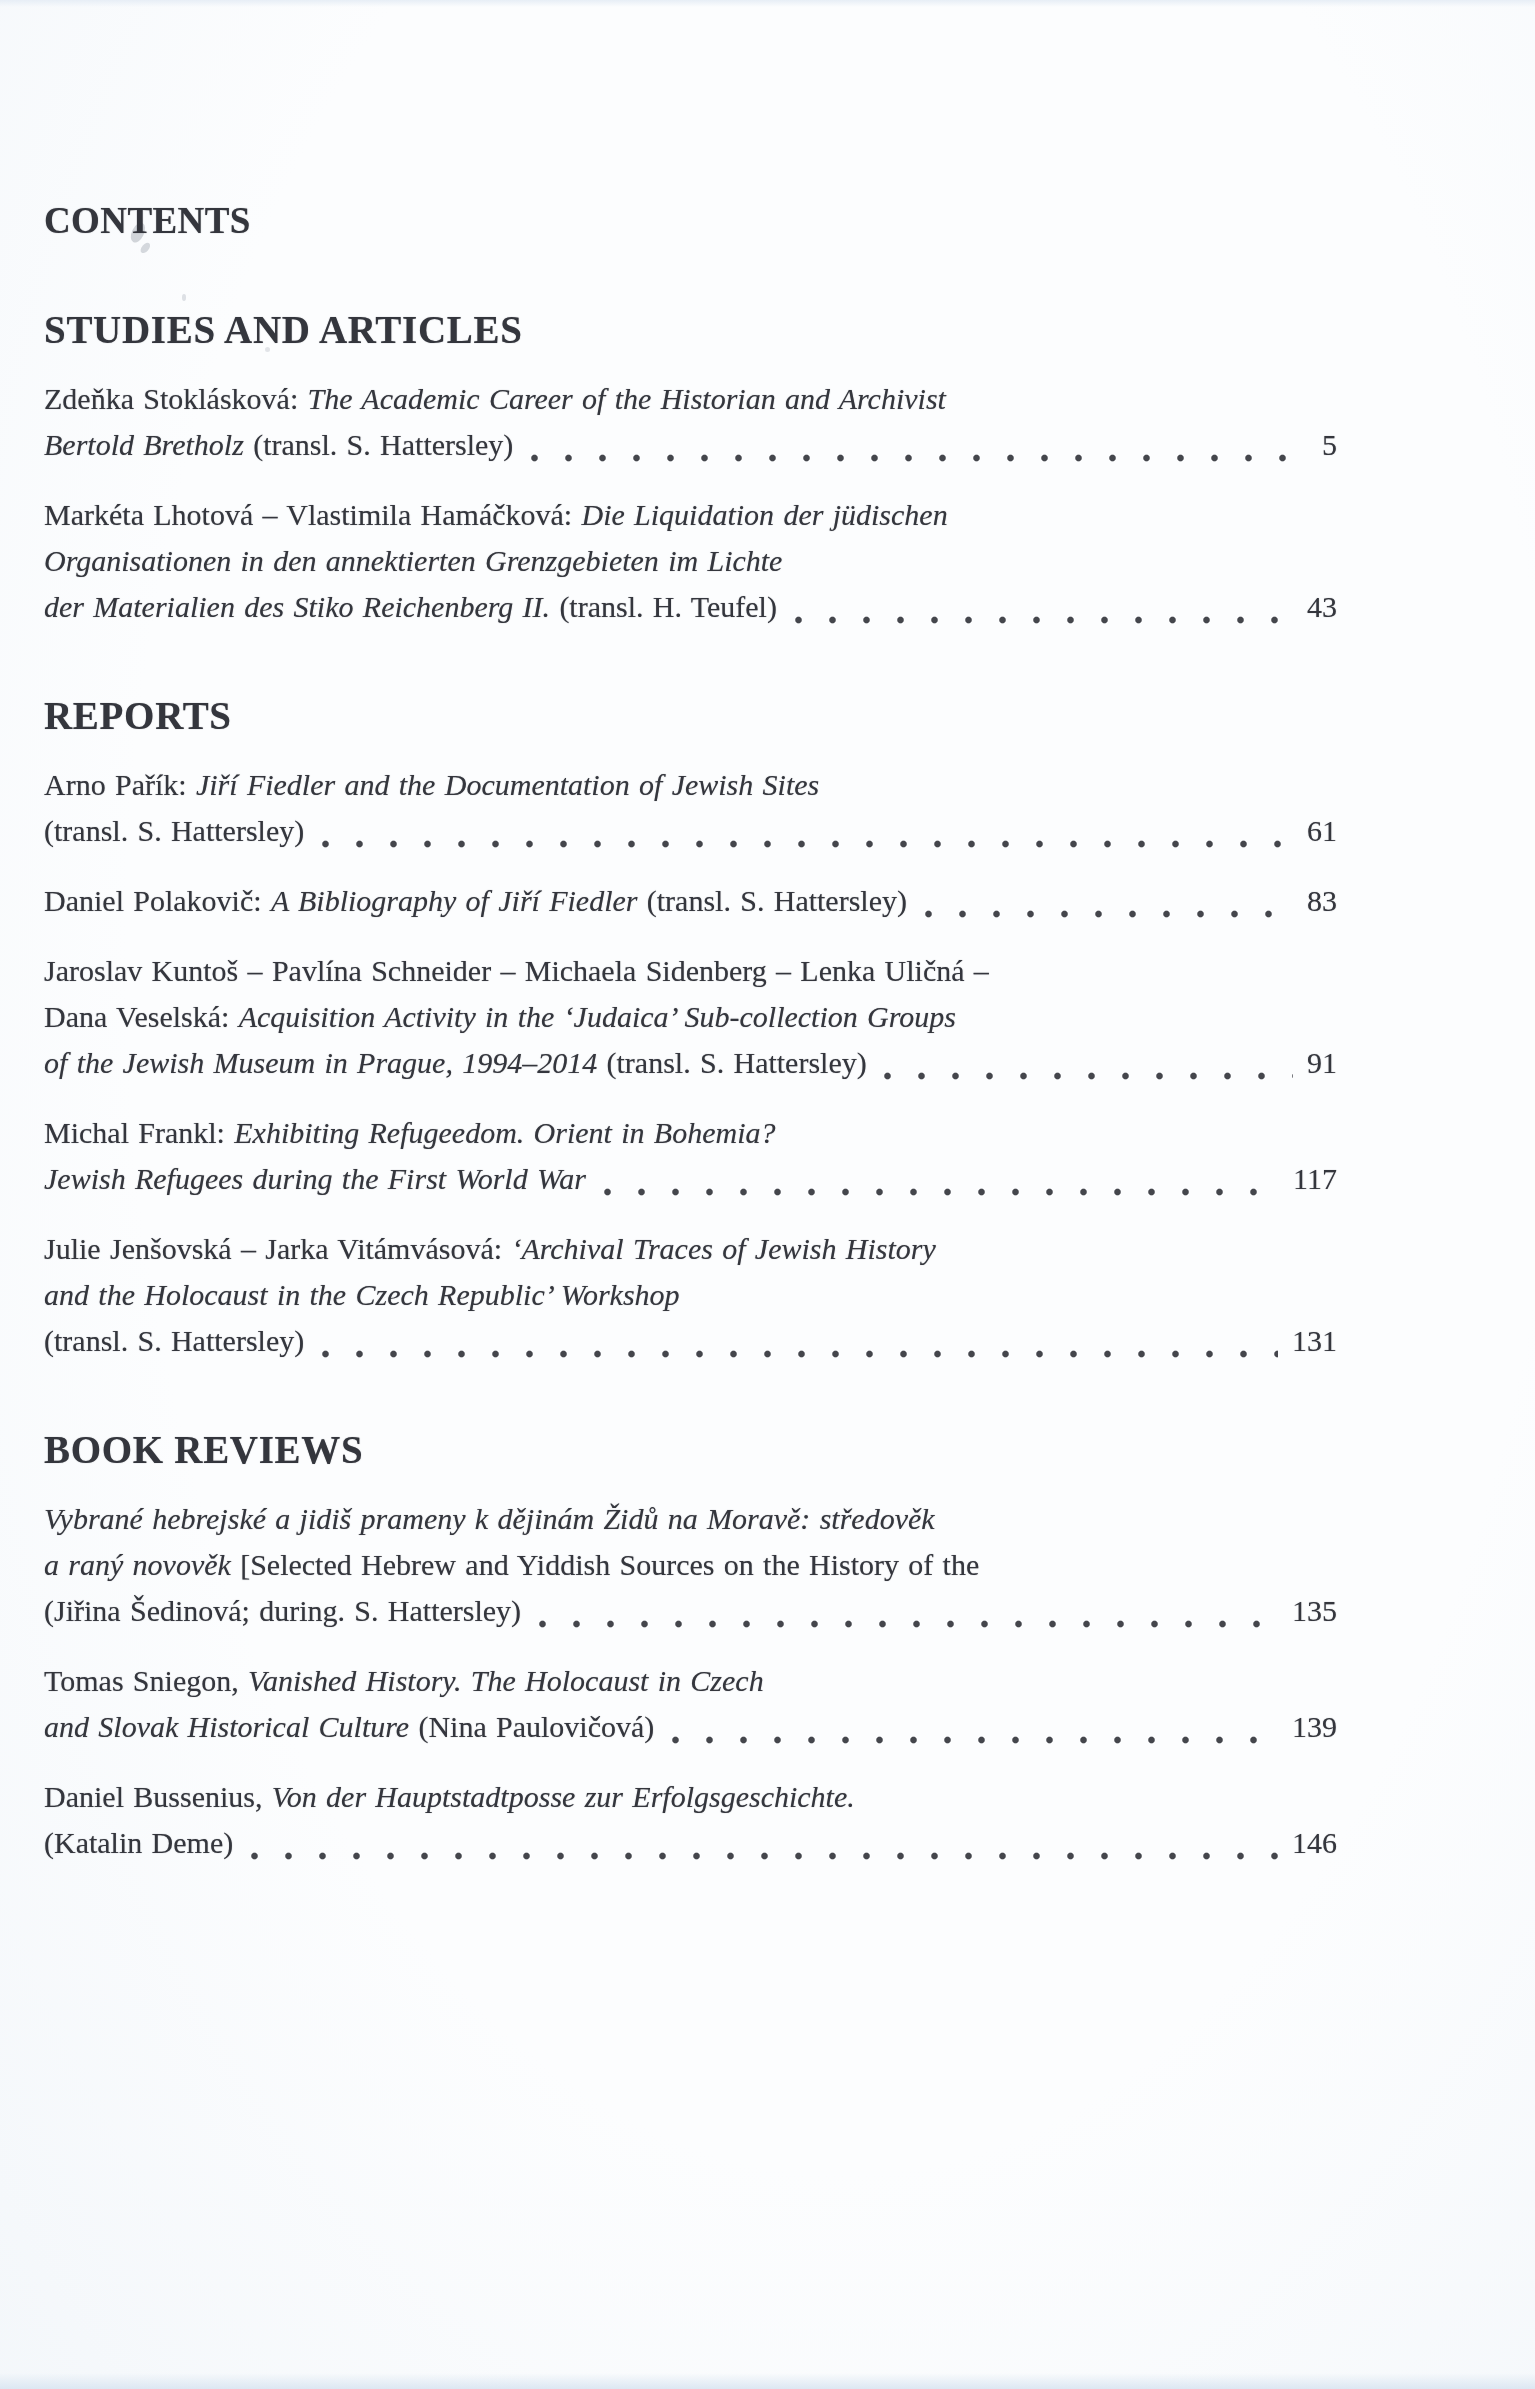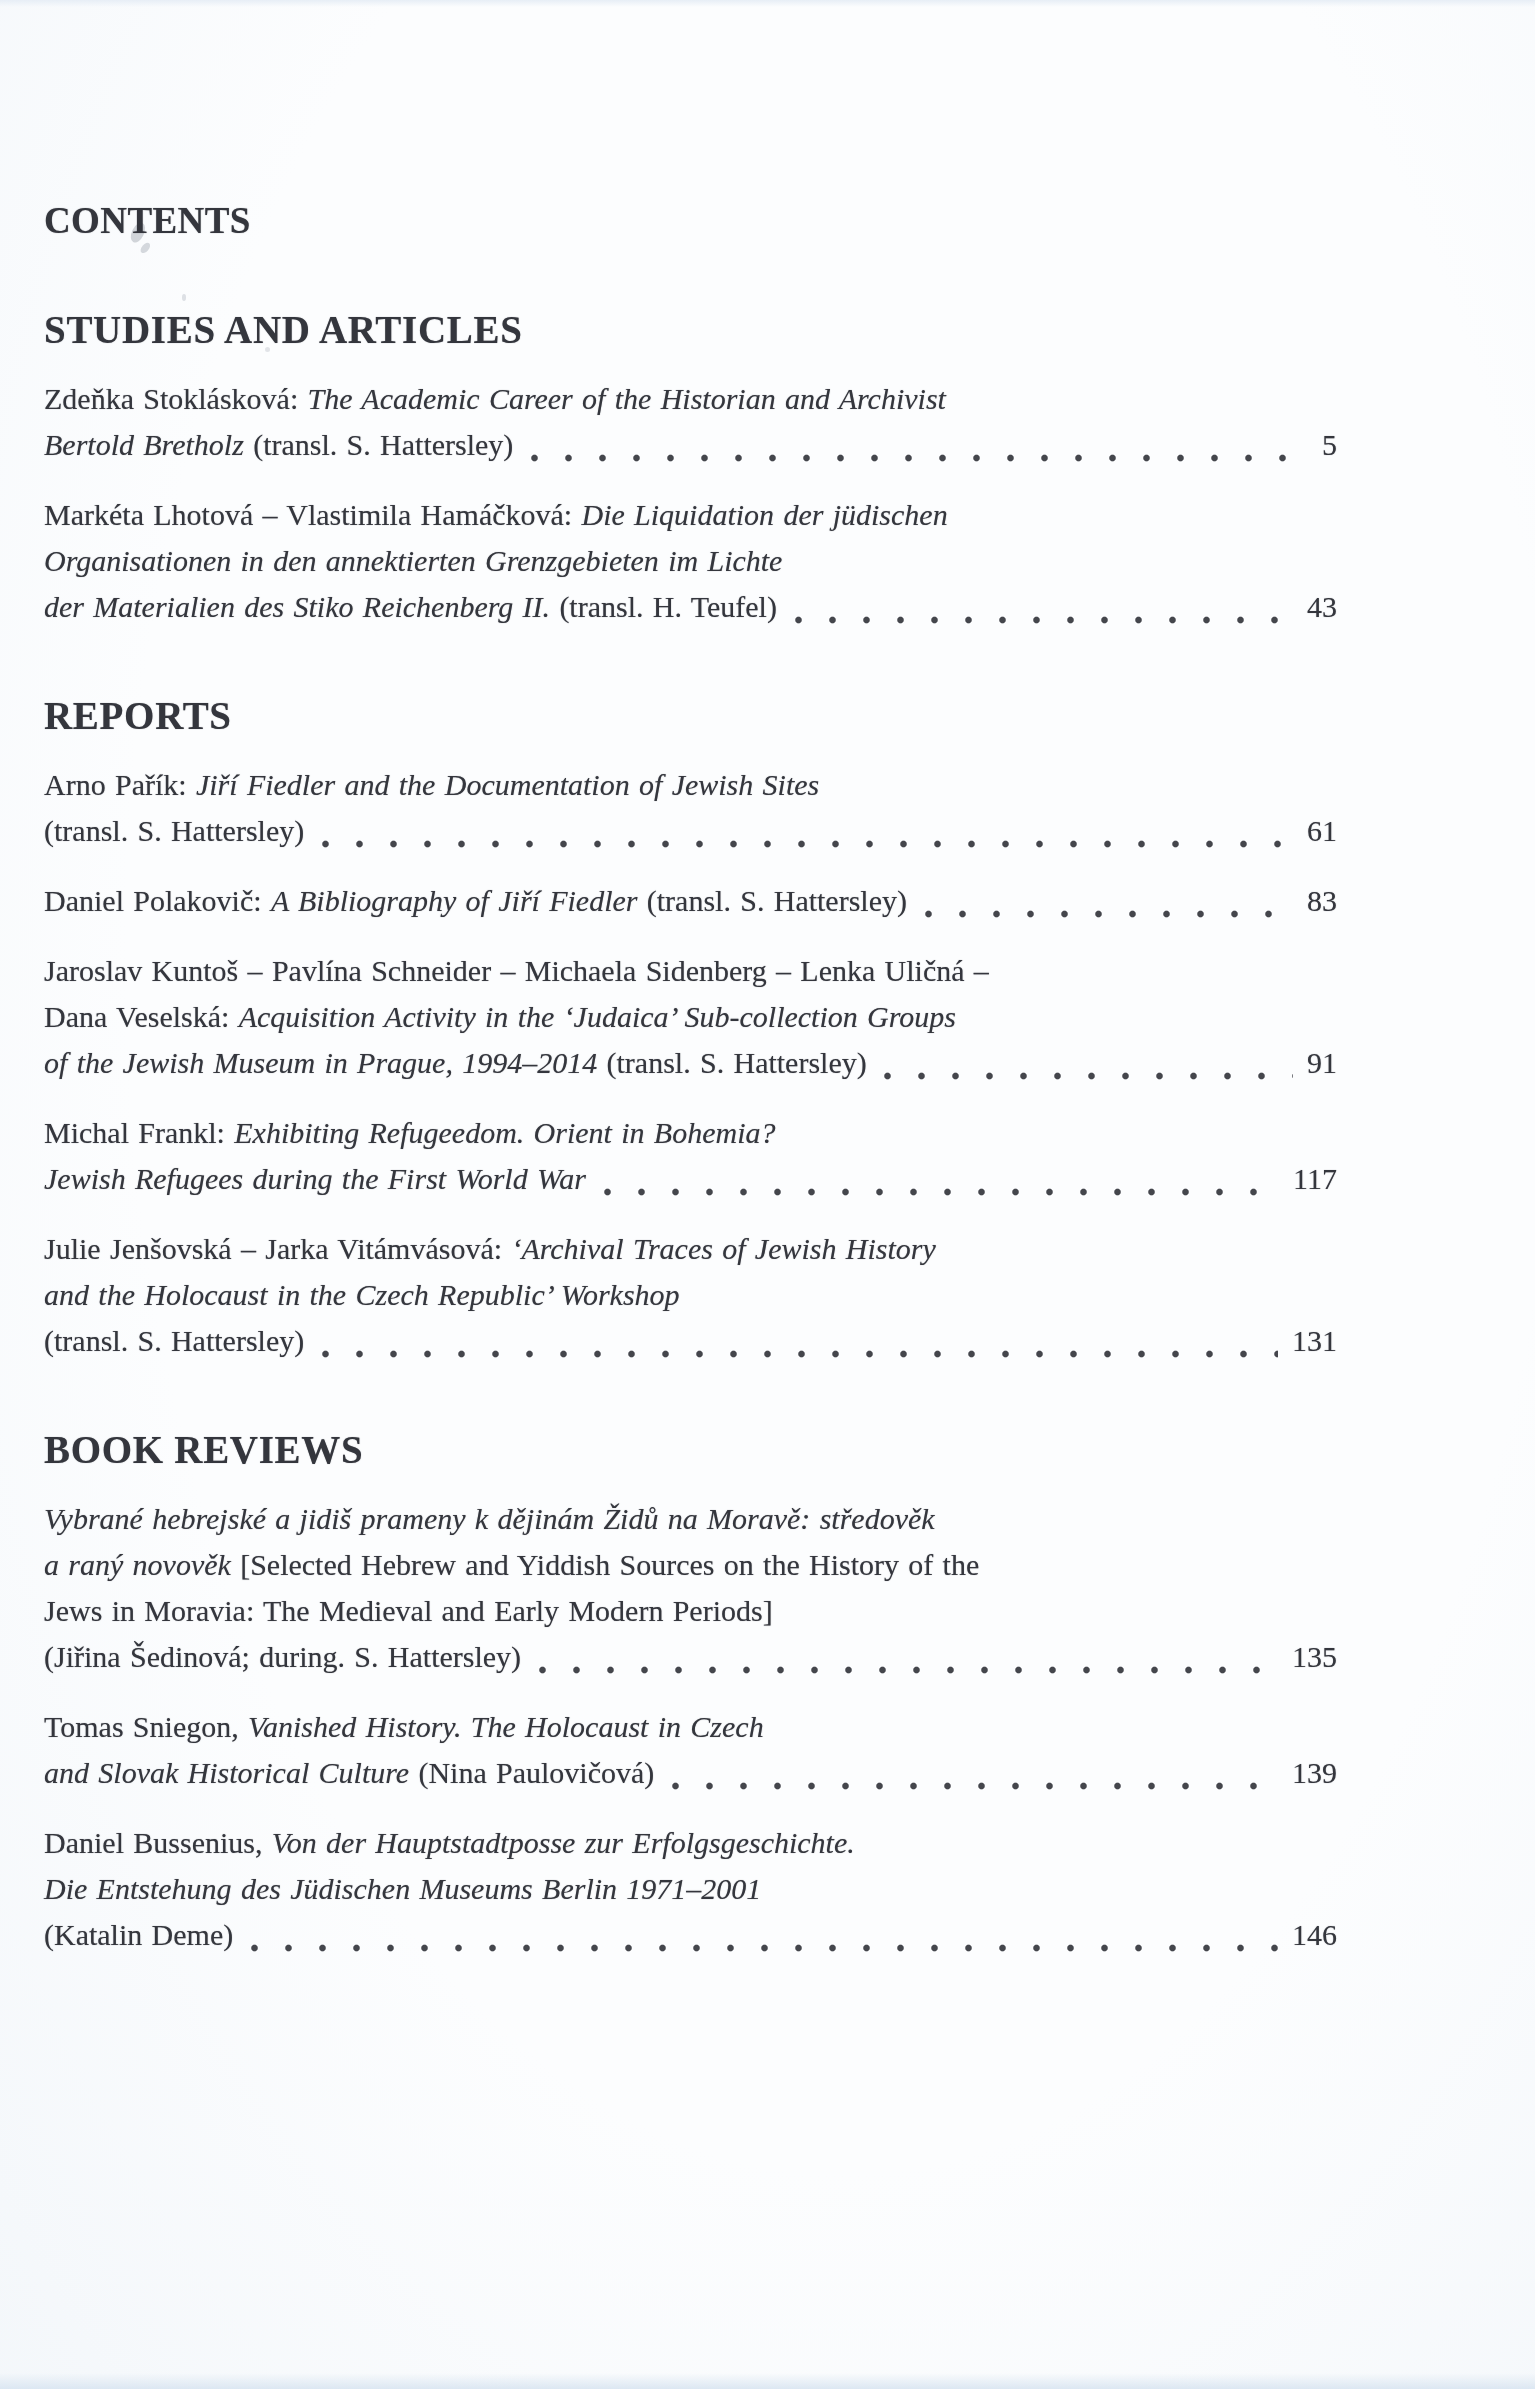--- a/index.html
+++ b/index.html
@@ -180,44 +180,38 @@
       </div>
       <h2 class="section-heading">BOOK REVIEWS</h2>
       <div class="toc-entry">
         <div class="toc-line">
           <span class="line-text"><span class="it">Vybrané hebrejské a jidiš prameny k dějinám Židů na Moravě: středověk</span></span>
         </div>
         <div class="toc-line">
           <span class="line-text"><span class="it">a raný novověk </span><span class="rm">[Selected Hebrew and Yiddish Sources on the History of the</span></span>
         </div>
         <div class="toc-line">
-          <span class="line-text"><span class="rm">Jews in Moravia: The Medieval and Early Modern Periods]</span></span>
-        </div>
-        <div class="toc-line">
           <span class="line-text"><span class="rm">(Jiřina Šedinová; during. S. Hattersley)</span></span>
           <span class="leader"></span>
           <span class="page-number">135</span>
         </div>
       </div>
       <div class="toc-entry">
         <div class="toc-line">
           <span class="line-text"><span class="rm">Tomas Sniegon, </span><span class="it">Vanished History. The Holocaust in Czech</span></span>
         </div>
         <div class="toc-line">
           <span class="line-text"><span class="it">and Slovak Historical Culture </span><span class="rm">(Nina Paulovičová)</span></span>
           <span class="leader"></span>
           <span class="page-number">139</span>
         </div>
       </div>
       <div class="toc-entry">
         <div class="toc-line">
           <span class="line-text"><span class="rm">Daniel Bussenius, </span><span class="it">Von der Hauptstadtposse zur Erfolgsgeschichte.</span></span>
-        </div>
-        <div class="toc-line">
-          <span class="line-text"><span class="it">Die Entstehung des Jüdischen Museums Berlin 1971–2001</span></span>
         </div>
         <div class="toc-line">
           <span class="line-text"><span class="rm">(Katalin Deme)</span></span>
           <span class="leader"></span>
           <span class="page-number">146</span>
         </div>
       </div>
     </main>
 </div>
 

